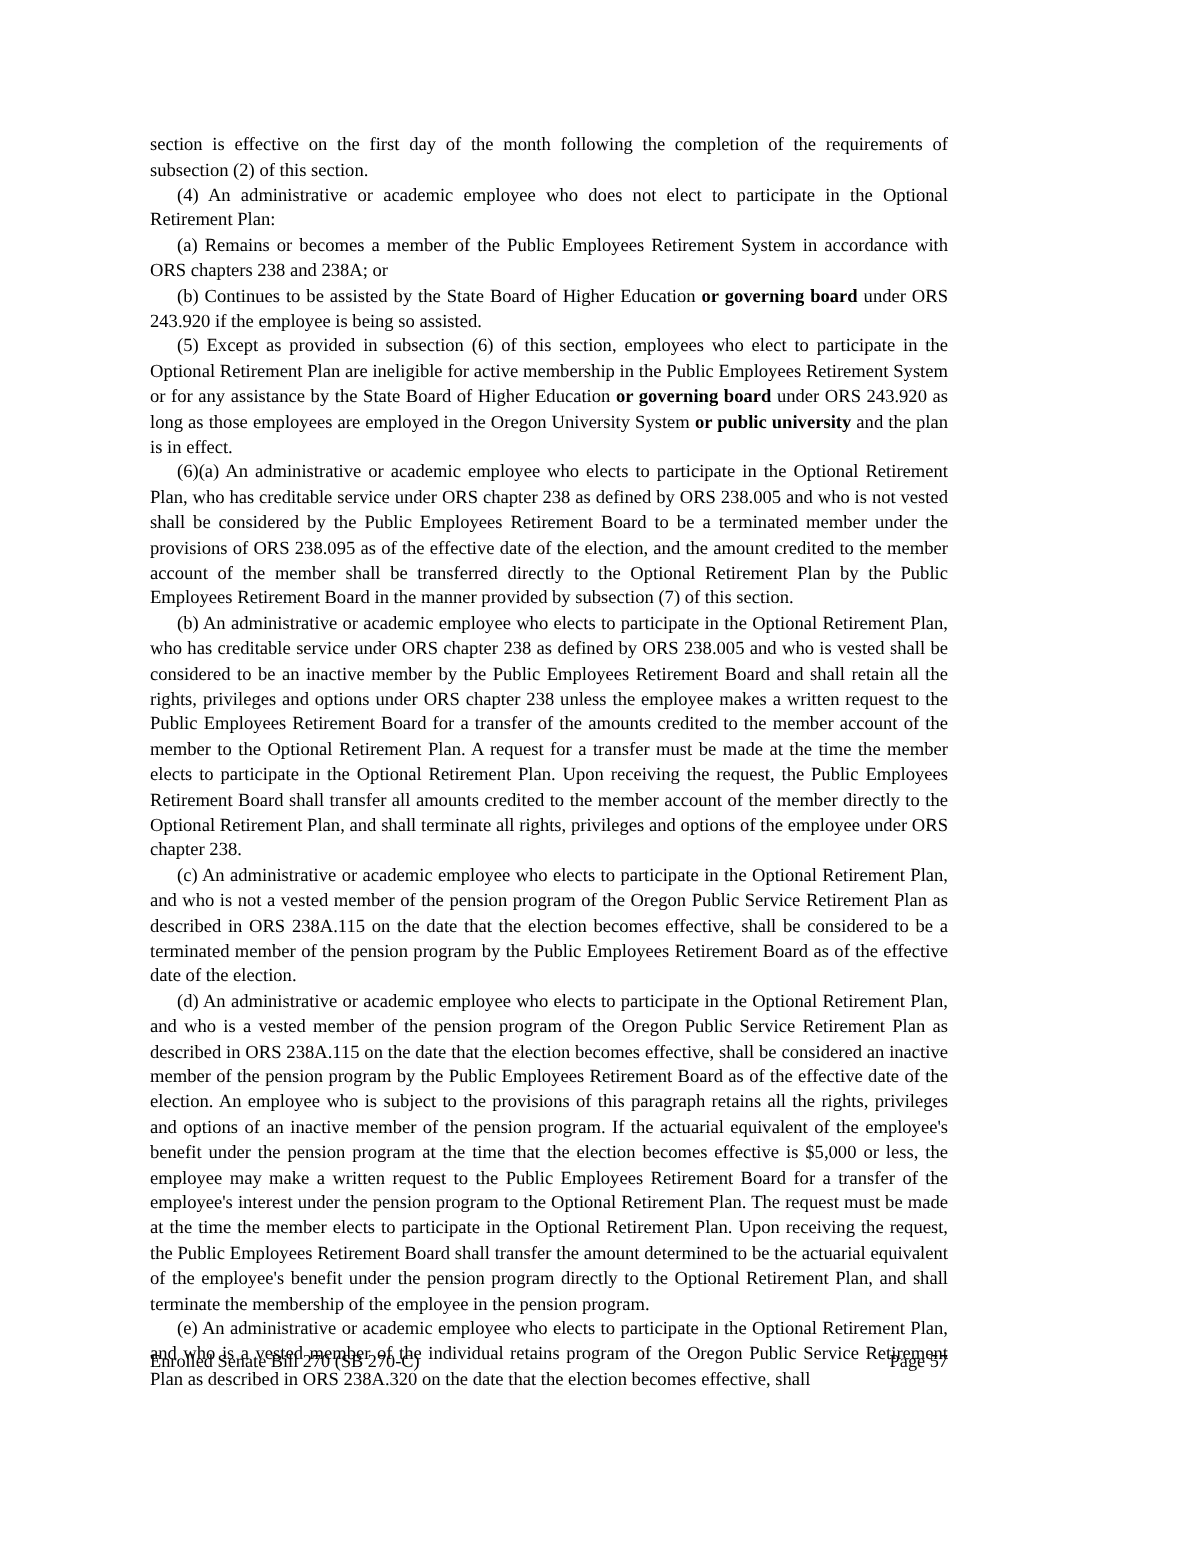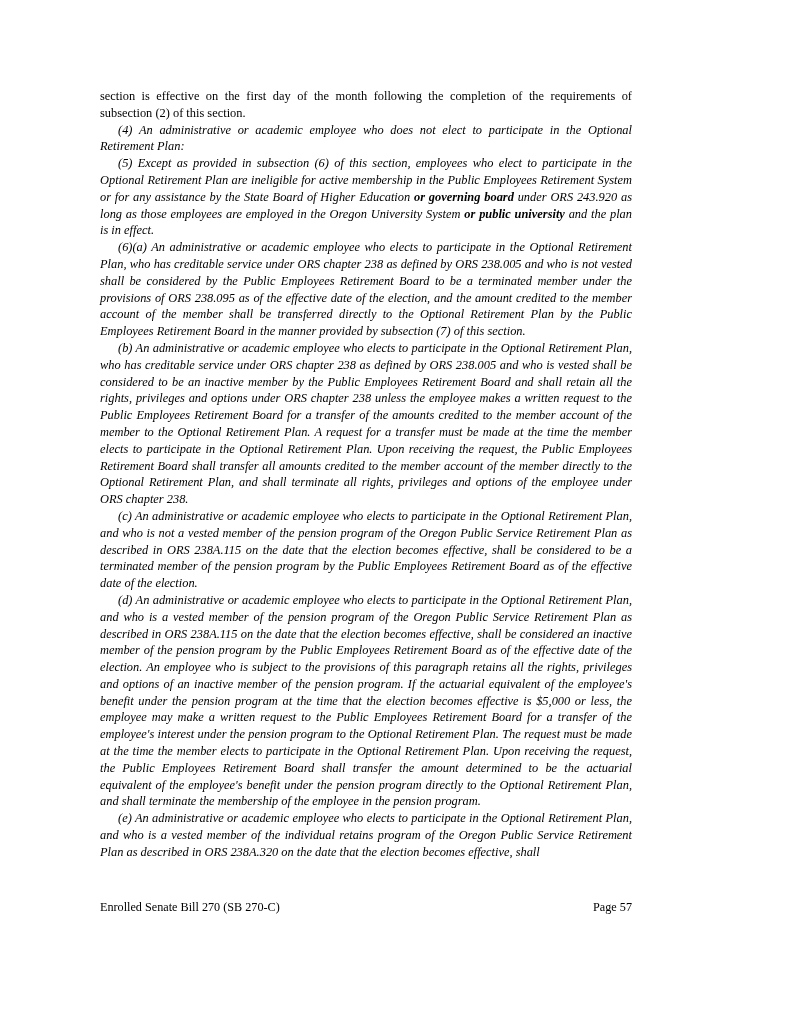--- a/index.html
+++ b/index.html
@@ -27,21 +27,20 @@
     text-align: justify;
     text-justify: inter-word;
     hyphens: manual;
   }
   .para {
     margin: 0;
     text-indent: 0;
   }
   .para.indent {
     text-indent: 18px;
-    font-style: italic;
   }
   b, .bold {
     font-weight: bold;
   }
   .footer {
     position: absolute;
     left: 100px;
     right: 100px;
     bottom: 120px;
     display: flex;
@@ -54,20 +53,22 @@
   }
 </style>
 </head>
 <body>
 
 <div class="page">
 
   <div class="doc-body">
     <p class="para">section is effective on the first day of the month following the completion of the requirements of subsection (2) of this section.</p>
     <p class="para indent">(4) An administrative or academic employee who does not elect to participate in the Optional Retirement Plan:</p>
+    <p class="para indent">(a) Remains or becomes a member of the Public Employees Retirement System in accordance with ORS chapters 238 and 238A; or</p>
+    <p class="para indent"><span>(b) Continues to be assisted by the State Board of Higher Education </span><span class="bold">or governing board</span><span> under ORS 243.920 if the employee is being so assisted.</span></p>
     <p class="para indent"><span>(5) Except as provided in subsection (6) of this section, employees who elect to participate in the Optional Retirement Plan are ineligible for active membership in the Public Employees Retirement System or for any assistance by the State Board of Higher Education </span><span class="bold">or governing board</span><span> under ORS 243.920 as long as those employees are employed in the Oregon University System </span><span class="bold">or public university</span><span> and the plan is in effect.</span></p>
     <p class="para indent">(6)(a) An administrative or academic employee who elects to participate in the Optional Retirement Plan, who has creditable service under ORS chapter 238 as defined by ORS 238.005 and who is not vested shall be considered by the Public Employees Retirement Board to be a terminated member under the provisions of ORS 238.095 as of the effective date of the election, and the amount credited to the member account of the member shall be transferred directly to the Optional Retirement Plan by the Public Employees Retirement Board in the manner provided by subsection (7) of this section.</p>
     <p class="para indent">(b) An administrative or academic employee who elects to participate in the Optional Retirement Plan, who has creditable service under ORS chapter 238 as defined by ORS 238.005 and who is vested shall be considered to be an inactive member by the Public Employees Retirement Board and shall retain all the rights, privileges and options under ORS chapter 238 unless the employee makes a written request to the Public Employees Retirement Board for a transfer of the amounts credited to the member account of the member to the Optional Retirement Plan. A request for a transfer must be made at the time the member elects to participate in the Optional Retirement Plan. Upon receiving the request, the Public Employees Retirement Board shall transfer all amounts credited to the member account of the member directly to the Optional Retirement Plan, and shall terminate all rights, privileges and options of the employee under ORS chapter 238.</p>
     <p class="para indent">(c) An administrative or academic employee who elects to participate in the Optional Retirement Plan, and who is not a vested member of the pension program of the Oregon Public Service Retirement Plan as described in ORS 238A.115 on the date that the election becomes effective, shall be considered to be a terminated member of the pension program by the Public Employees Retirement Board as of the effective date of the election.</p>
     <p class="para indent">(d) An administrative or academic employee who elects to participate in the Optional Retirement Plan, and who is a vested member of the pension program of the Oregon Public Service Retirement Plan as described in ORS 238A.115 on the date that the election becomes effective, shall be considered an inactive member of the pension program by the Public Employees Retirement Board as of the effective date of the election. An employee who is subject to the provisions of this paragraph retains all the rights, privileges and options of an inactive member of the pension program. If the actuarial equivalent of the employee's benefit under the pension program at the time that the election becomes effective is $5,000 or less, the employee may make a written request to the Public Employees Retirement Board for a transfer of the employee's interest under the pension program to the Optional Retirement Plan. The request must be made at the time the member elects to participate in the Optional Retirement Plan. Upon receiving the request, the Public Employees Retirement Board shall transfer the amount determined to be the actuarial equivalent of the employee's benefit under the pension program directly to the Optional Retirement Plan, and shall terminate the membership of the employee in the pension program.</p>
     <p class="para indent">(e) An administrative or academic employee who elects to participate in the Optional Retirement Plan, and who is a vested member of the individual retains program of the Oregon Public Service Retirement Plan as described in ORS 238A.320 on the date that the election becomes effective, shall</p>
   </div>
 
   <div class="footer">
     <div class="footer-left">Enrolled Senate Bill 270 (SB 270-C)</div>

